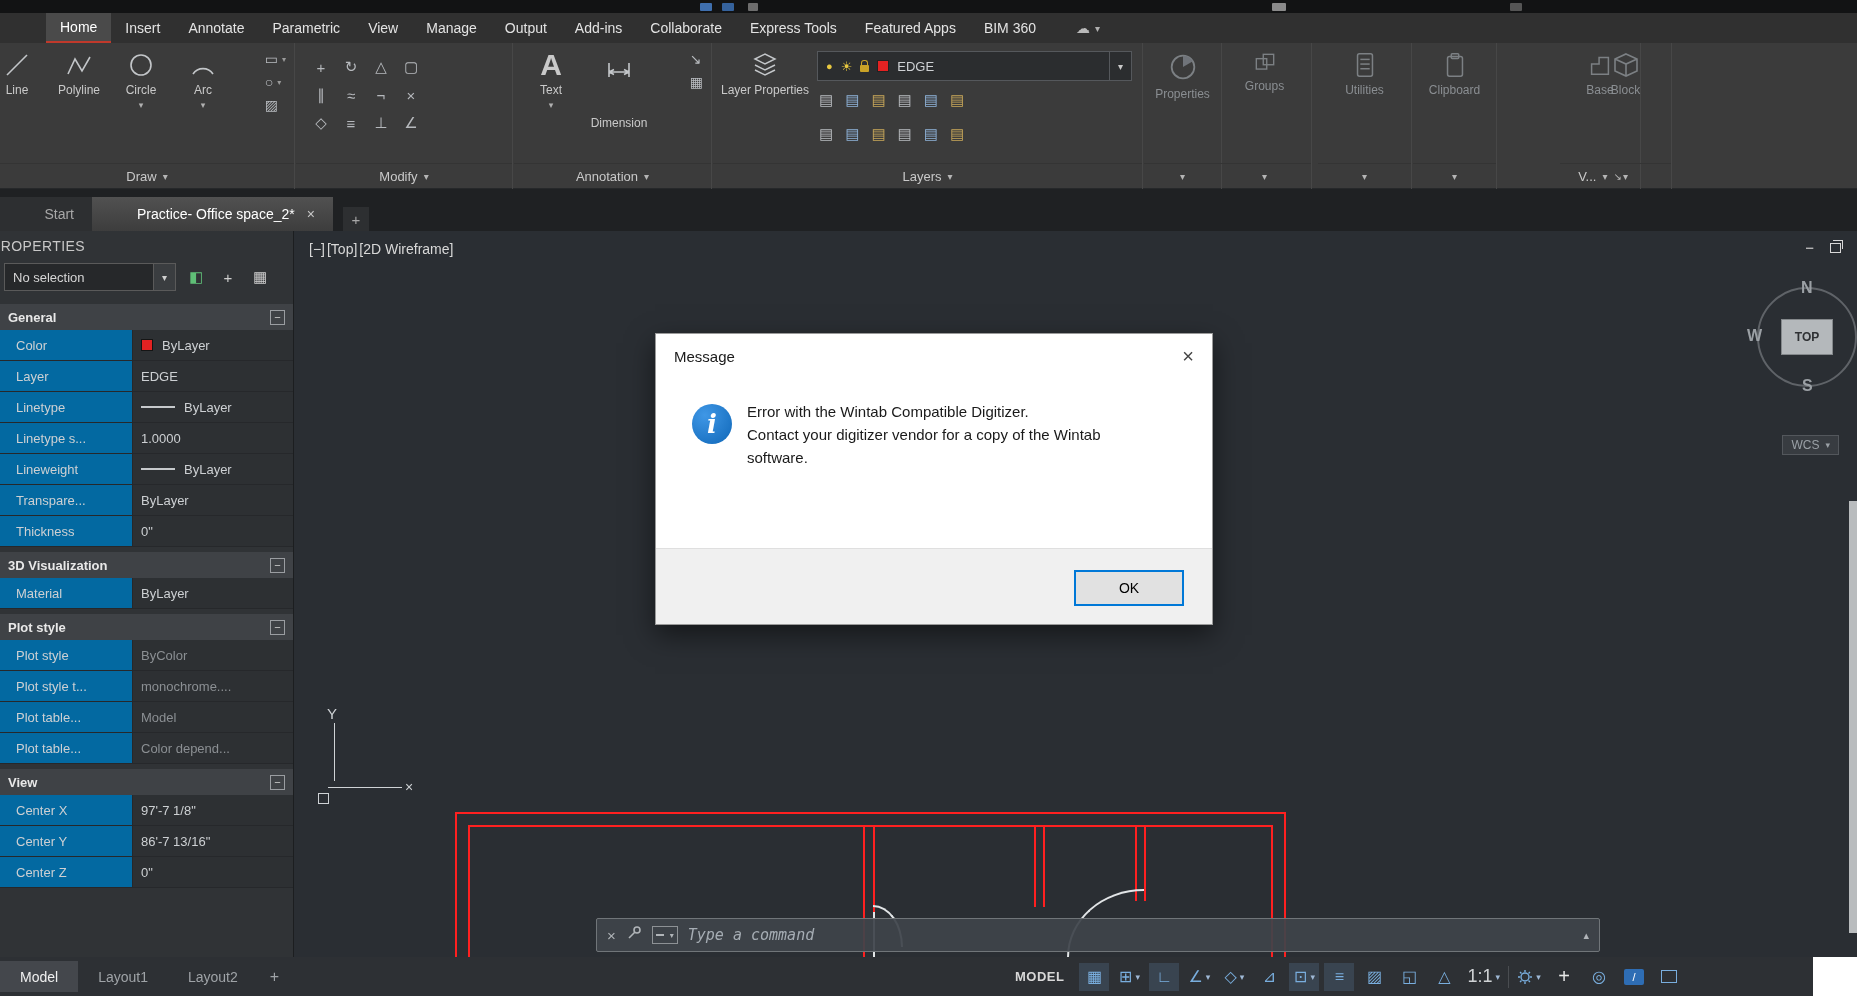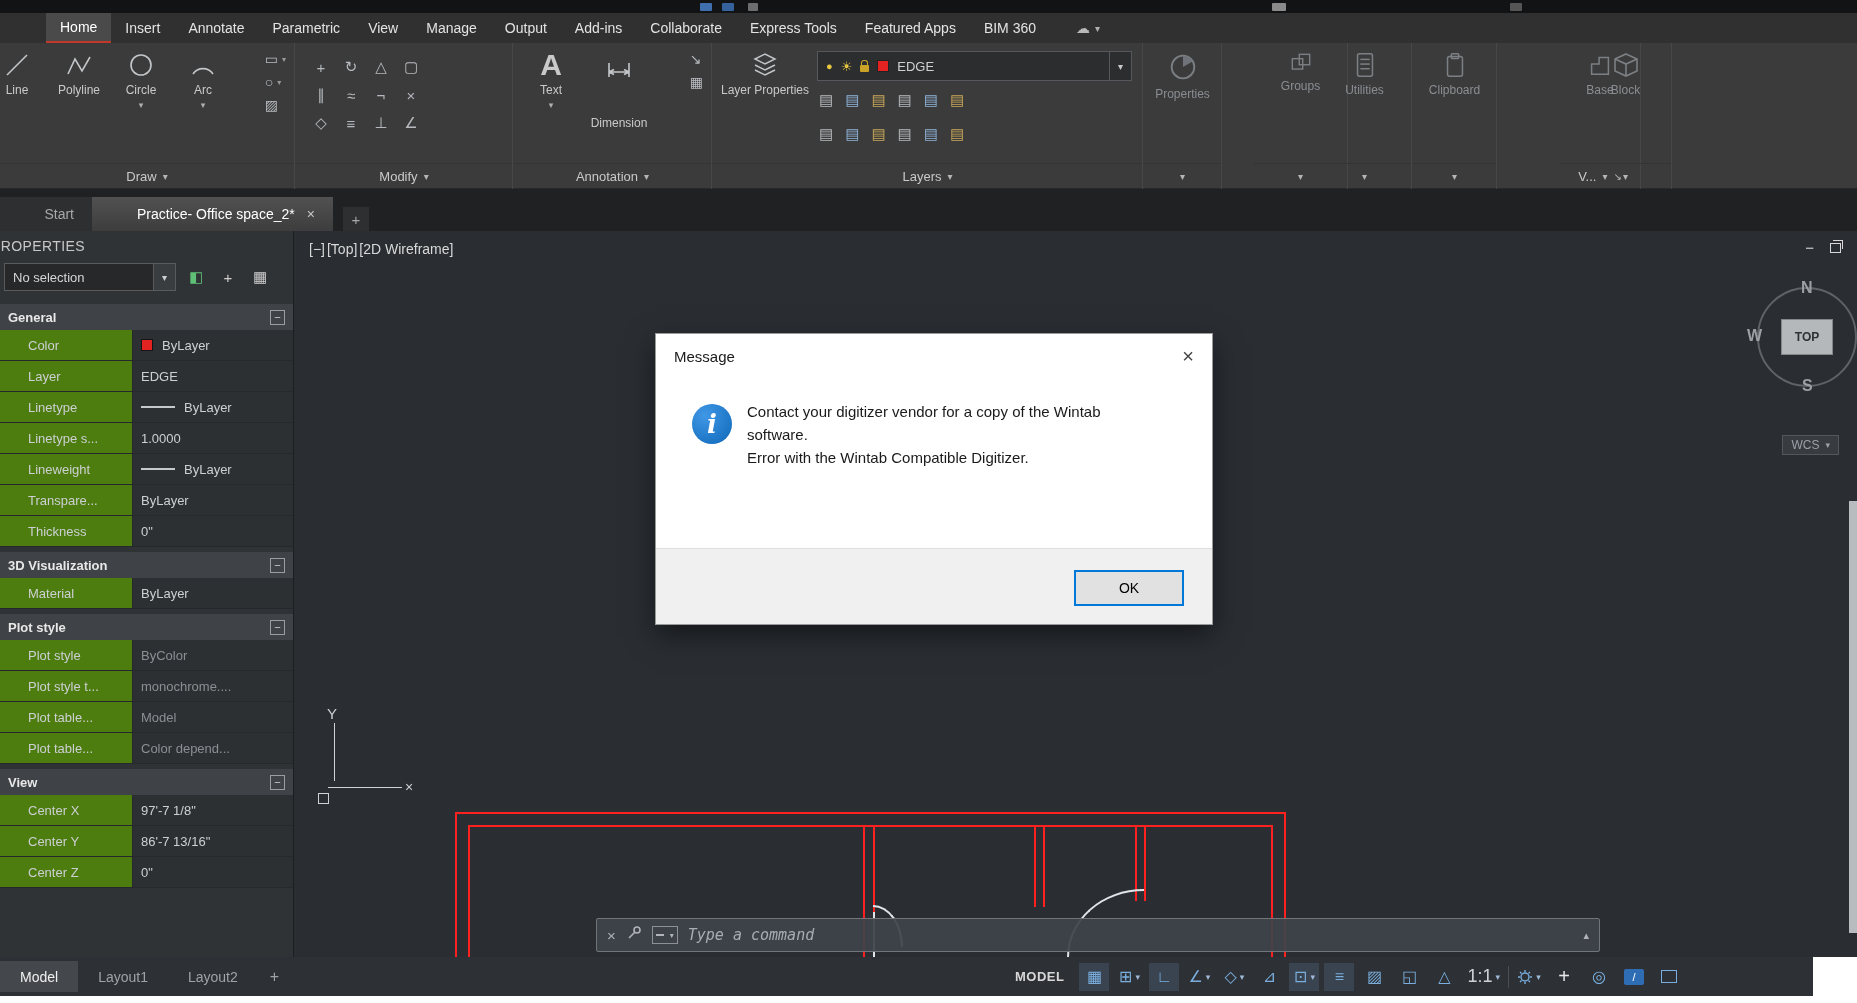--- a/index.html
+++ b/index.html
@@ -85,21 +85,21 @@
   .pcombo .cbox { width:22px; align-self:stretch; background:#3a3d40; border-left:1px solid #5a5a5a;
             display:flex; align-items:center; justify-content:center; font-size:10px; color:#cfcfcf; }
   .picon { width:24px; height:24px; display:flex; align-items:center; justify-content:center; font-size:15px;
            color:#cfcfcf; }
   .picon.green { color:#5fbf77; }
   .phead { height:26px; background:#3f4246; display:flex; align-items:center; padding:0 8px;
            font-weight:bold; color:#e8e8e8; margin-top:5px; }
   .phead .collapse { margin-left:auto; width:15px; height:15px; border:1px solid #9a9da1; font-size:11px;
            display:flex; align-items:center; justify-content:center; font-weight:normal; color:#d0d0d0; }
   .prow { display:flex; height:31px; border-bottom:1px solid #26282b; }
-  .plabel { width:132px; background:#4d7c0f; display:flex; align-items:center; padding-left:28px; }
+  .plabel { width:132px; background:#0369a1; display:flex; align-items:center; padding-left:16px; }
   .pvalue { flex:1; background:#2d3033; display:flex; align-items:center; padding-left:8px; gap:9px;
             border-left:1px solid #26282b; }
   .prow.dimv .pvalue { color:#8b8f93; }
   .swatch { width:12px; height:12px; background:#e32222; border:1px solid #151515; }
   .lt-line { width:34px; border-top:2px solid #c6c9cc; }
 
   
   .canvas { position:absolute; left:295px; top:231px; right:0; bottom:46px; background:#2a2e33; }
   .vplabel { position:absolute; left:14px; top:10px; color:#d8d8d8; font-size:14px; display:flex; gap:2px; }
   .wincontrols { position:absolute; right:16px; top:8px; display:flex; gap:16px; align-items:center; }
@@ -359,21 +359,21 @@
           <circle cx="15" cy="15" r="10"></circle>
             <path d="M15 15 L15 5 A10 10 0 0 1 23.7 10 z" fill="#70747a" stroke="none"></path>
         </svg>
         <span class="dimlabel">Properties</span>
       </div>
       <div class="rlabel">
         <span class="caret">▾</span>
       </div>
     </div>
 
-    <div class="rpanel dim" style="left:1254px;width:94px;">
+    <div class="rpanel dim" style="left:1218px;width:94px;">
       <div class="tool" style="margin:0 auto;">
         <svg width="30" height="26" viewBox="0 0 30 30">
           <rect x="5" y="10" width="12" height="12"></rect>
             <rect x="13" y="5" width="12" height="12"></rect>
         </svg>
         <span class="dimlabel">Groups</span>
       </div>
       <div class="rlabel">
         <span class="caret">▾</span>
       </div>
@@ -623,22 +623,22 @@
   </div>
 
   <div class="dialog">
     <div class="dtitle">
       <span>Message</span>
       <span class="dclose">×</span>
     </div>
     <div class="dbody">
       <div class="dinfo">i</div>
       <div class="dmsg">
+        <div>Error with the Wintab Compatible Digitizer.</div>
         <div>Contact your digitizer vendor for a copy of the Wintab software.</div>
-        <div>Error with the Wintab Compatible Digitizer.</div>
       </div>
     </div>
     <div class="dfoot">
       <div class="okbtn">OK</div>
     </div>
   </div>
 
   <div class="cmdbar">
     <span class="cmdx">×</span>
     <span class="cmdwrench">

